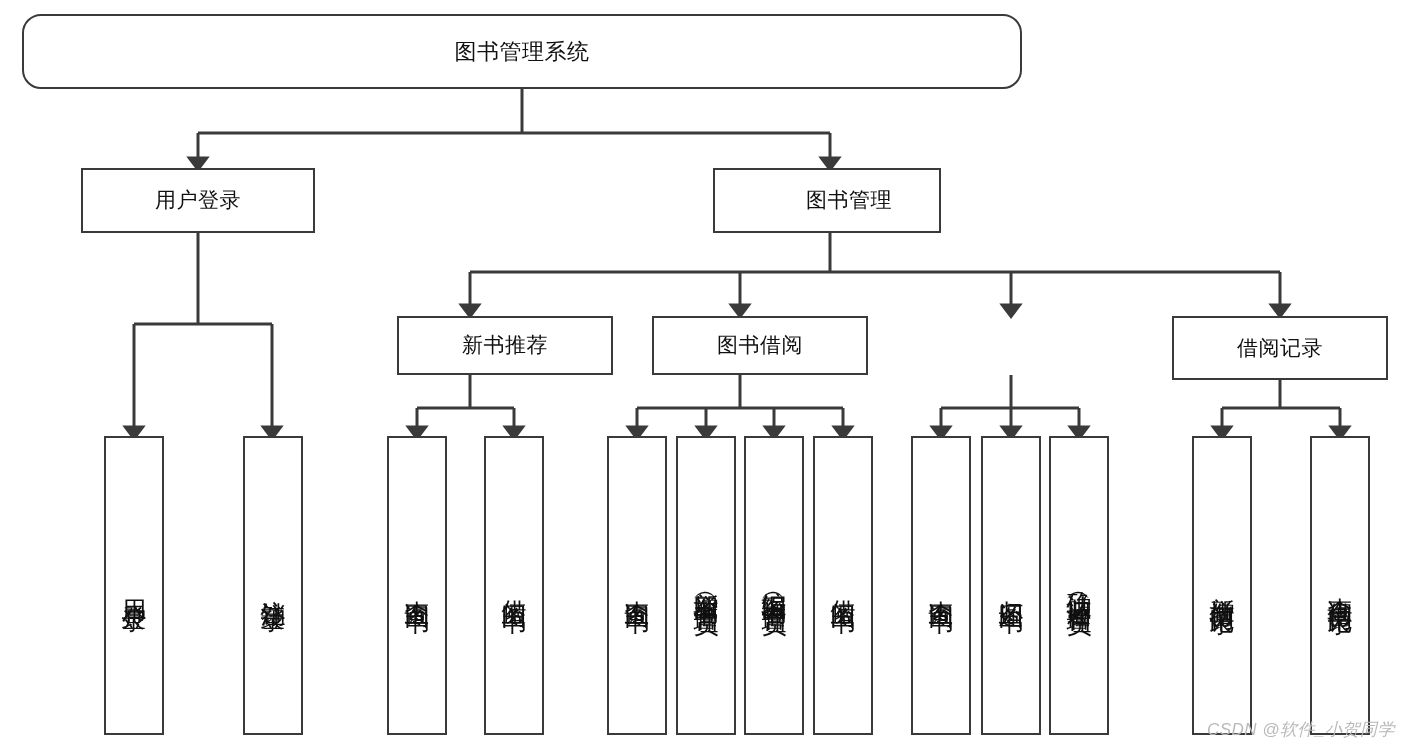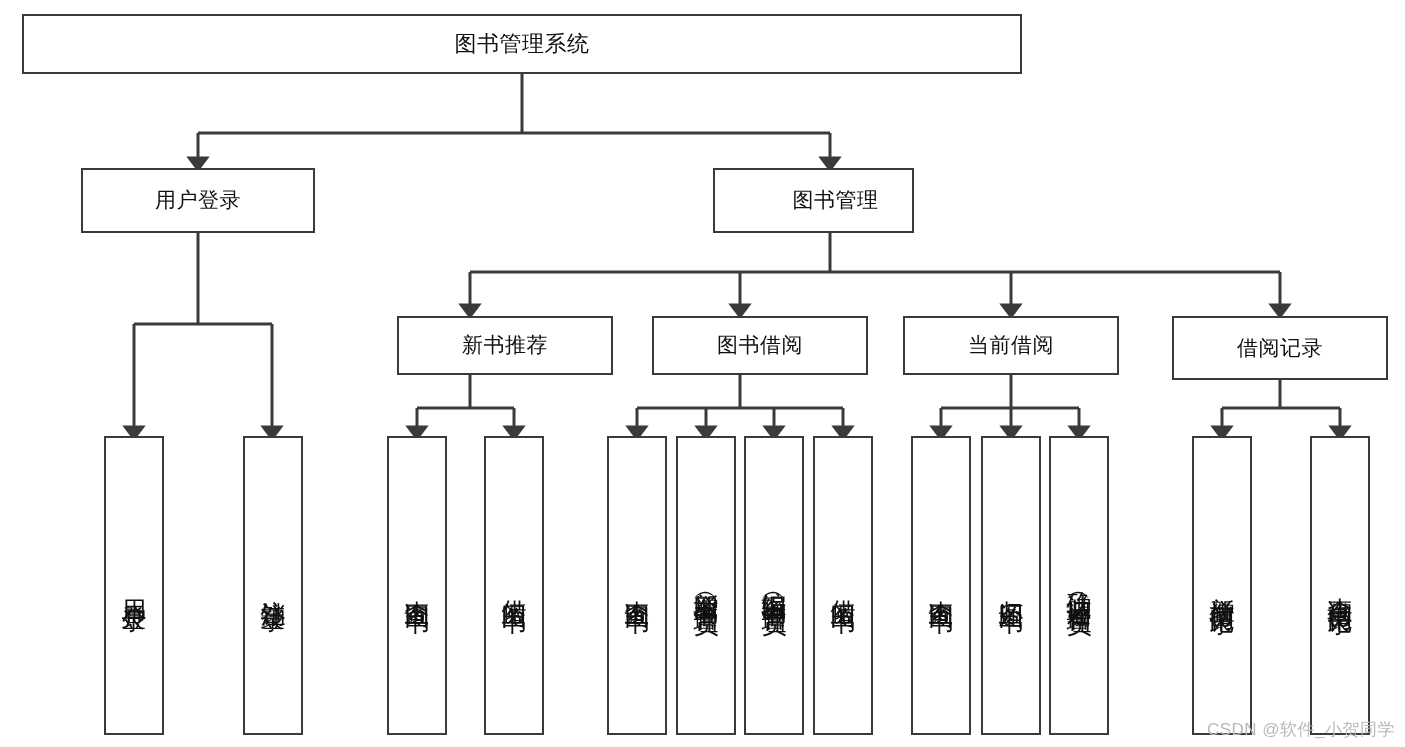--- a/index.html
+++ b/index.html
@@ -67,20 +67,21 @@
     max-height: 292px;
   }
   .watermark {
     position: absolute;
     right: 10px;
     bottom: 6px;
     font-size: 17px;
     color: #b9b9b9;
     white-space: nowrap;
     letter-spacing: 0.5px;
+    font-style: italic;
   }
 </style>
 </head>
 <body>
 
 <div id="canvas">
 
   <svg id="edges" viewBox="0 0 1405 747" xmlns="http://www.w3.org/2000/svg">
     <defs>
       <marker id="arw" markerWidth="9" markerHeight="9" refX="1.2" refY="4.5" orient="auto" markerUnits="strokeWidth">
@@ -124,43 +125,40 @@
       <path d="M1011,408 L1011,429" marker-end="url(#arw)"></path>
       <path d="M1079,408 L1079,429" marker-end="url(#arw)"></path>
 
       <path d="M1280,375 L1280,408"></path>
       <path d="M1222,408 L1340,408"></path>
       <path d="M1222,408 L1222,429" marker-end="url(#arw)"></path>
       <path d="M1340,408 L1340,429" marker-end="url(#arw)"></path>
     </g>
   </svg>
 
-  <div class="node horiz root" style="left:22px;top:14px;width:1000px;height:60px;">
+  <div class="node horiz root" style="left:22px;top:14px;width:1000px;height:75px;border-radius:19px;">
     <span class="lbl">图书管理系统</span>
   </div>
 
   <div class="node horiz" style="left:81px;top:168px;width:234px;height:65px;">
     <span class="lbl">用户登录</span>
   </div>
 
-  <div class="node horiz" style="left:713px;top:168px;width:201px;height:65px;padding-left:44px;">
+  <div class="node horiz" style="left:713px;top:168px;width:228px;height:65px;padding-left:44px;">
     <span class="lbl">图书管理</span>
   </div>
 
   <div class="node horiz" style="left:362px;top:316px;width:216px;height:59px;margin-left:35px;">
     <span class="lbl">新书推荐</span>
   </div>
 
   <div class="node horiz" style="left:632px;top:316px;width:216px;height:59px;margin-left:20px;">
     <span class="lbl">图书借阅</span>
   </div>
 
-  <div class="node horiz" style="left:903px;top:316px;width:216px;height:59px;">
-    <span class="lbl">当前借阅</span>
-  </div>
 
   <div class="node horiz" style="left:1172px;top:316px;width:216px;height:64px;">
     <span class="lbl">借阅记录</span>
   </div>
 
   <div class="node vert" style="left:104px;top:436px;width:60px;height:299px;">
     <span class="lbl">用户登录</span>
   </div>
 
   <div class="node vert" style="left:243px;top:436px;width:60px;height:299px;">

